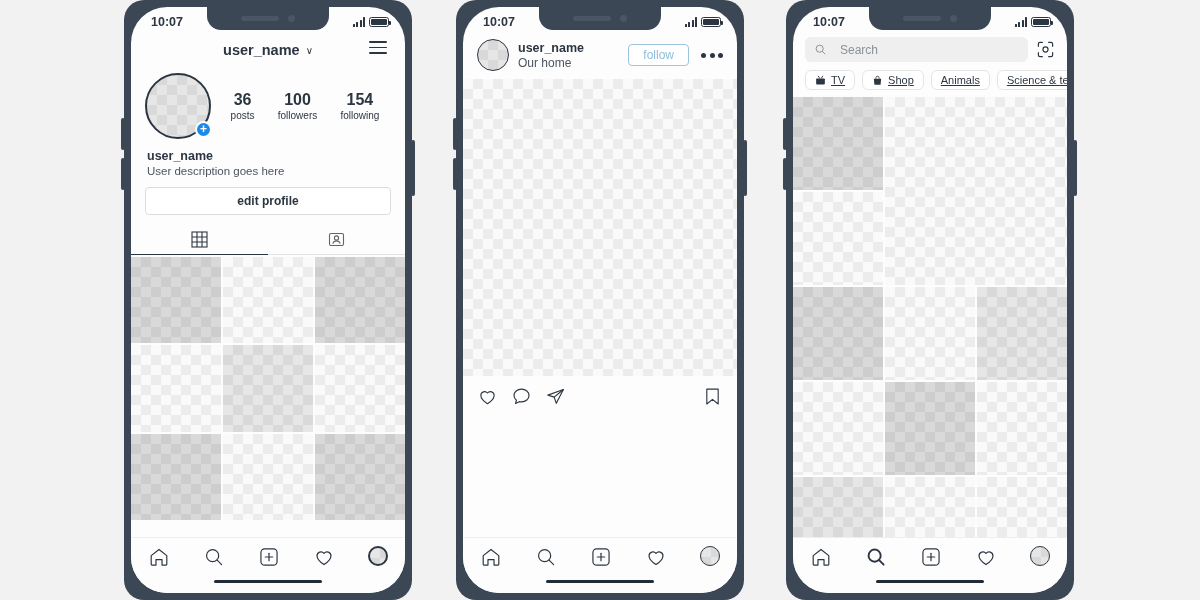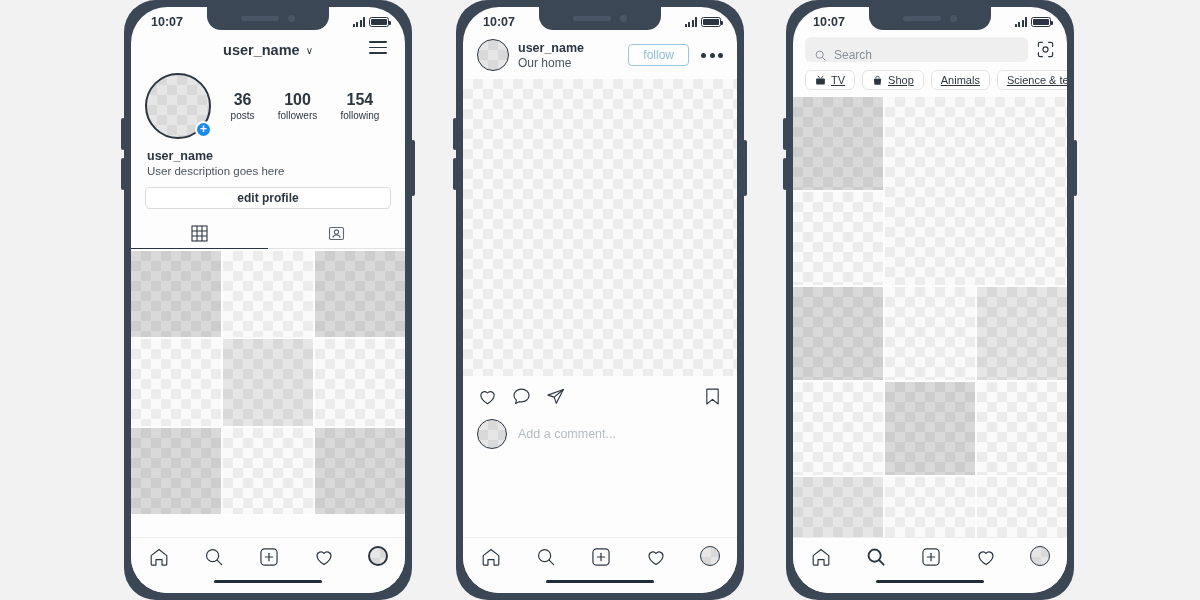--- a/index.html
+++ b/index.html
@@ -9,21 +9,21 @@
     font-family: "Liberation Sans", sans-serif;
     overflow: hidden;
   }
   .stage { position: relative; width: 1200px; height: 600px; }
 
   
   .phone {
     position: absolute; top: 0;
     width: 288px; height: 600px;
     background: #3b4755;
-    border-radius: 32px;
+    border-radius: 20px;
     padding: 7px;
   }
   .phone.p1 { left: 124px; }
   .phone.p2 { left: 456px; }
   .phone.p3 { left: 786px; }
 
   .screen {
     position: relative;
     width: 100%; height: 100%;
     background: #fdfdfd;
@@ -108,21 +108,21 @@
   .stats { display: flex; flex: 1; justify-content: space-around; padding-left: 8px; }
   .stat { text-align: center; }
   .stat .num { font-size: 16px; font-weight: bold; color: #2c3642; }
   .stat .lbl { font-size: 10px; color: #2c3642; margin-top: 1px; }
 
   .bio { padding: 10px 16px 0 16px; }
   .bio .bname { font-size: 12.5px; font-weight: bold; color: #2c3642; }
   .bio .bdesc { font-size: 11.5px; color: #4a5560; margin-top: 2px; }
 
   .edit-btn {
-    margin: 10px 14px 0 14px; height: 22px;
+    margin: 10px 14px 0 14px; height: 28px;
     border: 1px solid #dcdcdc; border-radius: 4px;
     display: flex; align-items: center; justify-content: center;
     font-size: 12px; font-weight: bold; color: #2c3642;
     background: #fff;
   }
 
   .tabs { display: flex; margin-top: 10px; }
   .tab {
     flex: 1; height: 30px;
     display: flex; align-items: center; justify-content: center;
@@ -171,21 +171,21 @@
   .caption { padding: 9px 14px 0 14px; font-size: 12.5px; color: #5b6670; }
   .caption b { color: #2c3642; }
   .commentrow { display: flex; align-items: center; padding: 12px 14px 0 14px; }
   .comment-av { width: 30px; height: 30px; border-radius: 50%; border: 1.5px solid #2c3642; overflow: hidden; flex: none; }
   .comment-ph { margin-left: 11px; font-size: 12.5px; color: #b5bcc2; }
 
   
   .searchrow { display: flex; align-items: center; gap: 8px; padding: 4px 12px 0 12px; }
   .searchbox {
     flex: 1; height: 25px; background: #efefef; border-radius: 6px;
-    display: flex; align-items: flex-end; gap: 7px; padding: 0 9px;
+    display: flex; align-items: center; gap: 13px; padding: 0 9px;
     font-size: 12px; color: #8a9199;
   }
   .camicon { width: 19px; height: 19px; flex: none; }
 
   .chips { display: flex; gap: 7px; padding: 8px 0 7px 12px; overflow: hidden; }
   .chip {
     border: 1px solid #e4e4e4; border-radius: 6px; background: #fff;
     height: 20px; display: flex; align-items: center; gap: 5px;
     padding: 0 9px; font-size: 11px; color: #2c3642; white-space: nowrap; flex: none; text-decoration: underline;
   }
@@ -373,24 +373,20 @@
           <path d="M10.5 12.7 21 4" fill="none" stroke="#2c3642" stroke-width="1.3"></path>
         </svg>
         <span class="sp"></span>
         <svg width="21" height="21" viewBox="0 0 24 24">
           <path d="M5.5 3.5h13v17L12 15.3 5.5 20.5z" fill="none" stroke="#2c3642" stroke-width="1.3" stroke-linejoin="round"></path>
         </svg>
       </div>
 
 
 
-      <div class="commentrow">
-        <div class="comment-av ph md"></div>
-        <div class="comment-ph">Add a comment...</div>
-      </div>
 
       <div class="navbar">
         <svg width="22" height="22" viewBox="0 0 24 24">
           <path d="M3.5 10.5 12 3.8l8.5 6.7V20a.8.8 0 0 1-.8.8h-4.4v-6h-6.6v6H4.3a.8.8 0 0 1-.8-.8z" fill="none" stroke="#2c3642" stroke-width="1.3" stroke-linejoin="round"></path>
         </svg>
         <svg width="22" height="22" viewBox="0 0 24 24">
           <circle cx="10.5" cy="10.5" r="6.6" fill="none" stroke="#2c3642" stroke-width="1.3"></circle>
           <line x1="15.4" y1="15.4" x2="20.3" y2="20.3" stroke="#2c3642" stroke-width="1.3" stroke-linecap="round"></line>
         </svg>
         <svg width="22" height="22" viewBox="0 0 24 24">

